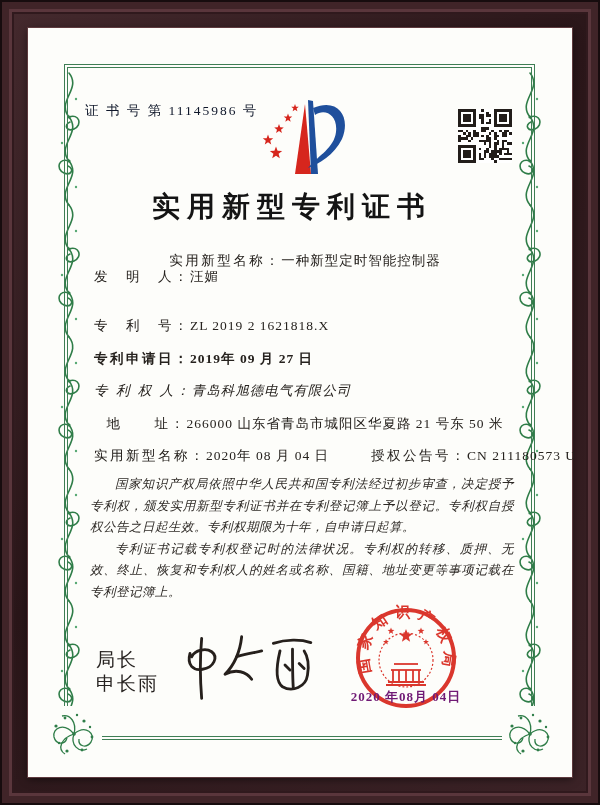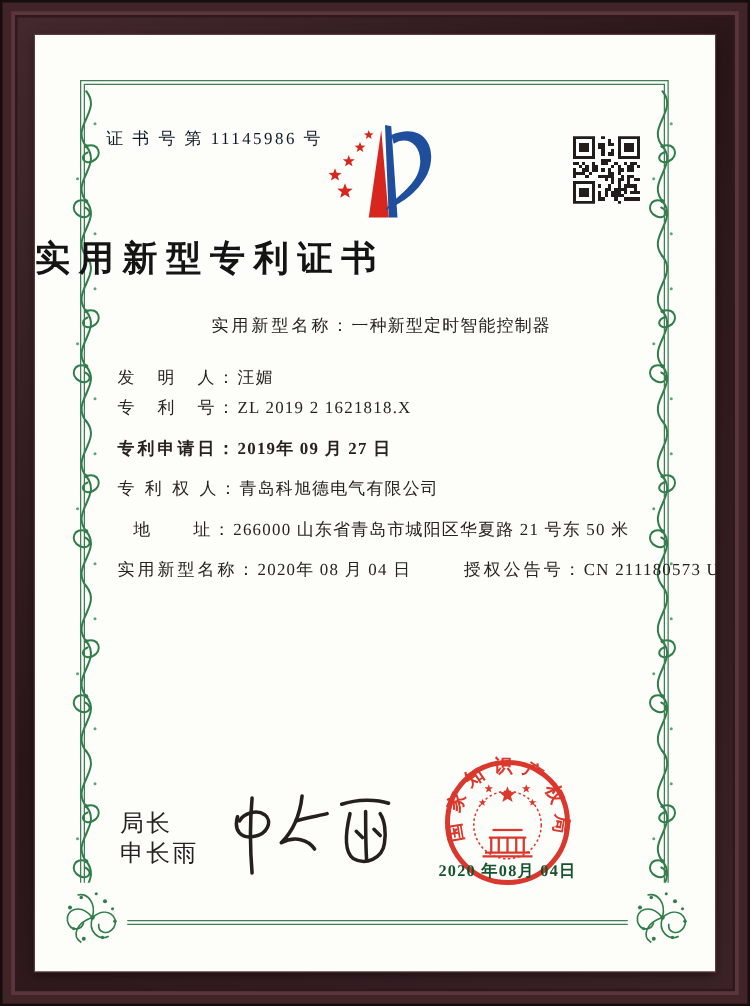--- a/index.html
+++ b/index.html
@@ -10,32 +10,32 @@
   .green-border{position:absolute;left:36px;top:36px;right:37px;bottom:37px;border:4px double #3e7e54;}
   .flourish{position:absolute;top:44px;width:30px;height:662px;}
   .flourish.left{left:26px;}
   .flourish.right{right:27px;}
   .corner-floral{position:absolute;width:56px;height:56px;}
   .corner-floral.bl{left:18px;top:678px;}
   .corner-floral.br{left:474px;top:678px;}
   .cert-no{position:absolute;left:57px;top:74px;font-size:13.5px;letter-spacing:2px;color:#0f172a;}
   .logo{position:absolute;left:227px;top:68px;width:95px;height:86px;}
   .qr{position:absolute;left:430px;top:81px;width:54px;height:54px;}
-  .title{position:absolute;left:0;right:16px;top:160px;font-size:28px;font-weight:bold;letter-spacing:7px;color:#141414;}
+  .title{position:absolute;left:0;right:16px;top:160px;text-align:center;font-size:28px;font-weight:bold;letter-spacing:7px;color:#141414;}
   .fields{position:absolute;left:66px;right:56px;top:224px;font-size:13.5px;color:#26221e;}
   .row{position:absolute;left:0;right:0;white-space:nowrap;letter-spacing:1px;}
   .row .lab{letter-spacing:2.5px;}
-  .r0{top:0px;text-align:center;}.r1{top:41px;}.r2{top:65px;}.r3{top:98px;font-weight:bold;}.r4{top:130px;}.r5{top:163px;text-align:center;}.r6{top:195px;}
+  .r0{top:0px;text-align:center;}.r1{top:16px;}.r2{top:65px;}.r3{top:98px;font-weight:bold;}.r4{top:130px;font-style:italic;}.r5{top:163px;text-align:center;}.r6{top:195px;}
   .grant-gap{display:inline-block;width:42px;}
   .paras{position:absolute;left:62px;right:58px;top:446px;font-size:12.5px;line-height:21.5px;color:#2e2a26;font-style:italic;}
   .paras p{margin:0;text-indent:2em;text-align:justify;letter-spacing:.5px;}
   .signer{position:absolute;left:68px;top:620px;font-size:19px;color:#262220;line-height:24px;letter-spacing:2px;}
   .signature{position:absolute;left:147px;top:600px;width:150px;height:80px;}
   .seal{position:absolute;left:318px;top:570px;width:120px;height:120px;opacity:.93;}
-  .seal-date{position:absolute;left:303px;top:660px;width:150px;text-align:center;font-size:13px;font-weight:bold;letter-spacing:1px;color:#14532d;}
+  .seal-date{position:absolute;left:303px;top:660px;width:150px;text-align:center;font-size:13px;font-weight:bold;letter-spacing:1px;color:#701a75;}
 </style>
 </head>
 <body>
 
 <div class="frame"></div>
 
 <div class="paper">
 
   <svg width="0" height="0" style="position:absolute">
     <defs>
@@ -247,20 +247,24 @@
     <div class="row r1"><span class="lab">发　明　人：</span><span>汪媚</span></div>
     <div class="row r2"><span class="lab">专　利　号：</span><span>ZL 2019 2 1621818.X</span></div>
     <div class="row r3"><span class="lab">专利申请日：</span><span>2019年 09 月 27 日</span></div>
     <div class="row r4"><span class="lab">专 利 权 人：</span><span>青岛科旭德电气有限公司</span></div>
     <div class="row r5"><span class="lab">地　　址：</span><span>266000 山东省青岛市城阳区华夏路 21 号东 50 米</span></div>
     <div class="row r6">
       <span class="lab">实用新型名称：</span><span>2020年 08 月 04 日</span><span class="grant-gap"></span><span class="lab">授权公告号：</span><span>CN 211180573 U</span>
     </div>
   </div>
 
+  <div class="paras">
+    <p>国家知识产权局依照中华人民共和国专利法经过初步审查，决定授予专利权，颁发实用新型专利证书并在专利登记簿上予以登记。专利权自授权公告之日起生效。专利权期限为十年，自申请日起算。</p>
+    <p>专利证书记载专利权登记时的法律状况。专利权的转移、质押、无效、终止、恢复和专利权人的姓名或名称、国籍、地址变更等事项记载在专利登记簿上。</p>
+  </div>
 
   <div class="signer">
     <div>局长</div>
     <div>申长雨</div>
   </div>
 
   <svg class="signature" viewBox="0 0 180 95">
     <g stroke="#26201c" stroke-width="3.4" fill="none" stroke-linecap="round" stroke-linejoin="round">
       <path d="M32,12 C30,34 30,60 32,84"></path>
       <path d="M18,30 C14,44 22,51 33,49 C47,47 52,34 44,28 C37,23 24,26 20,34"></path>

